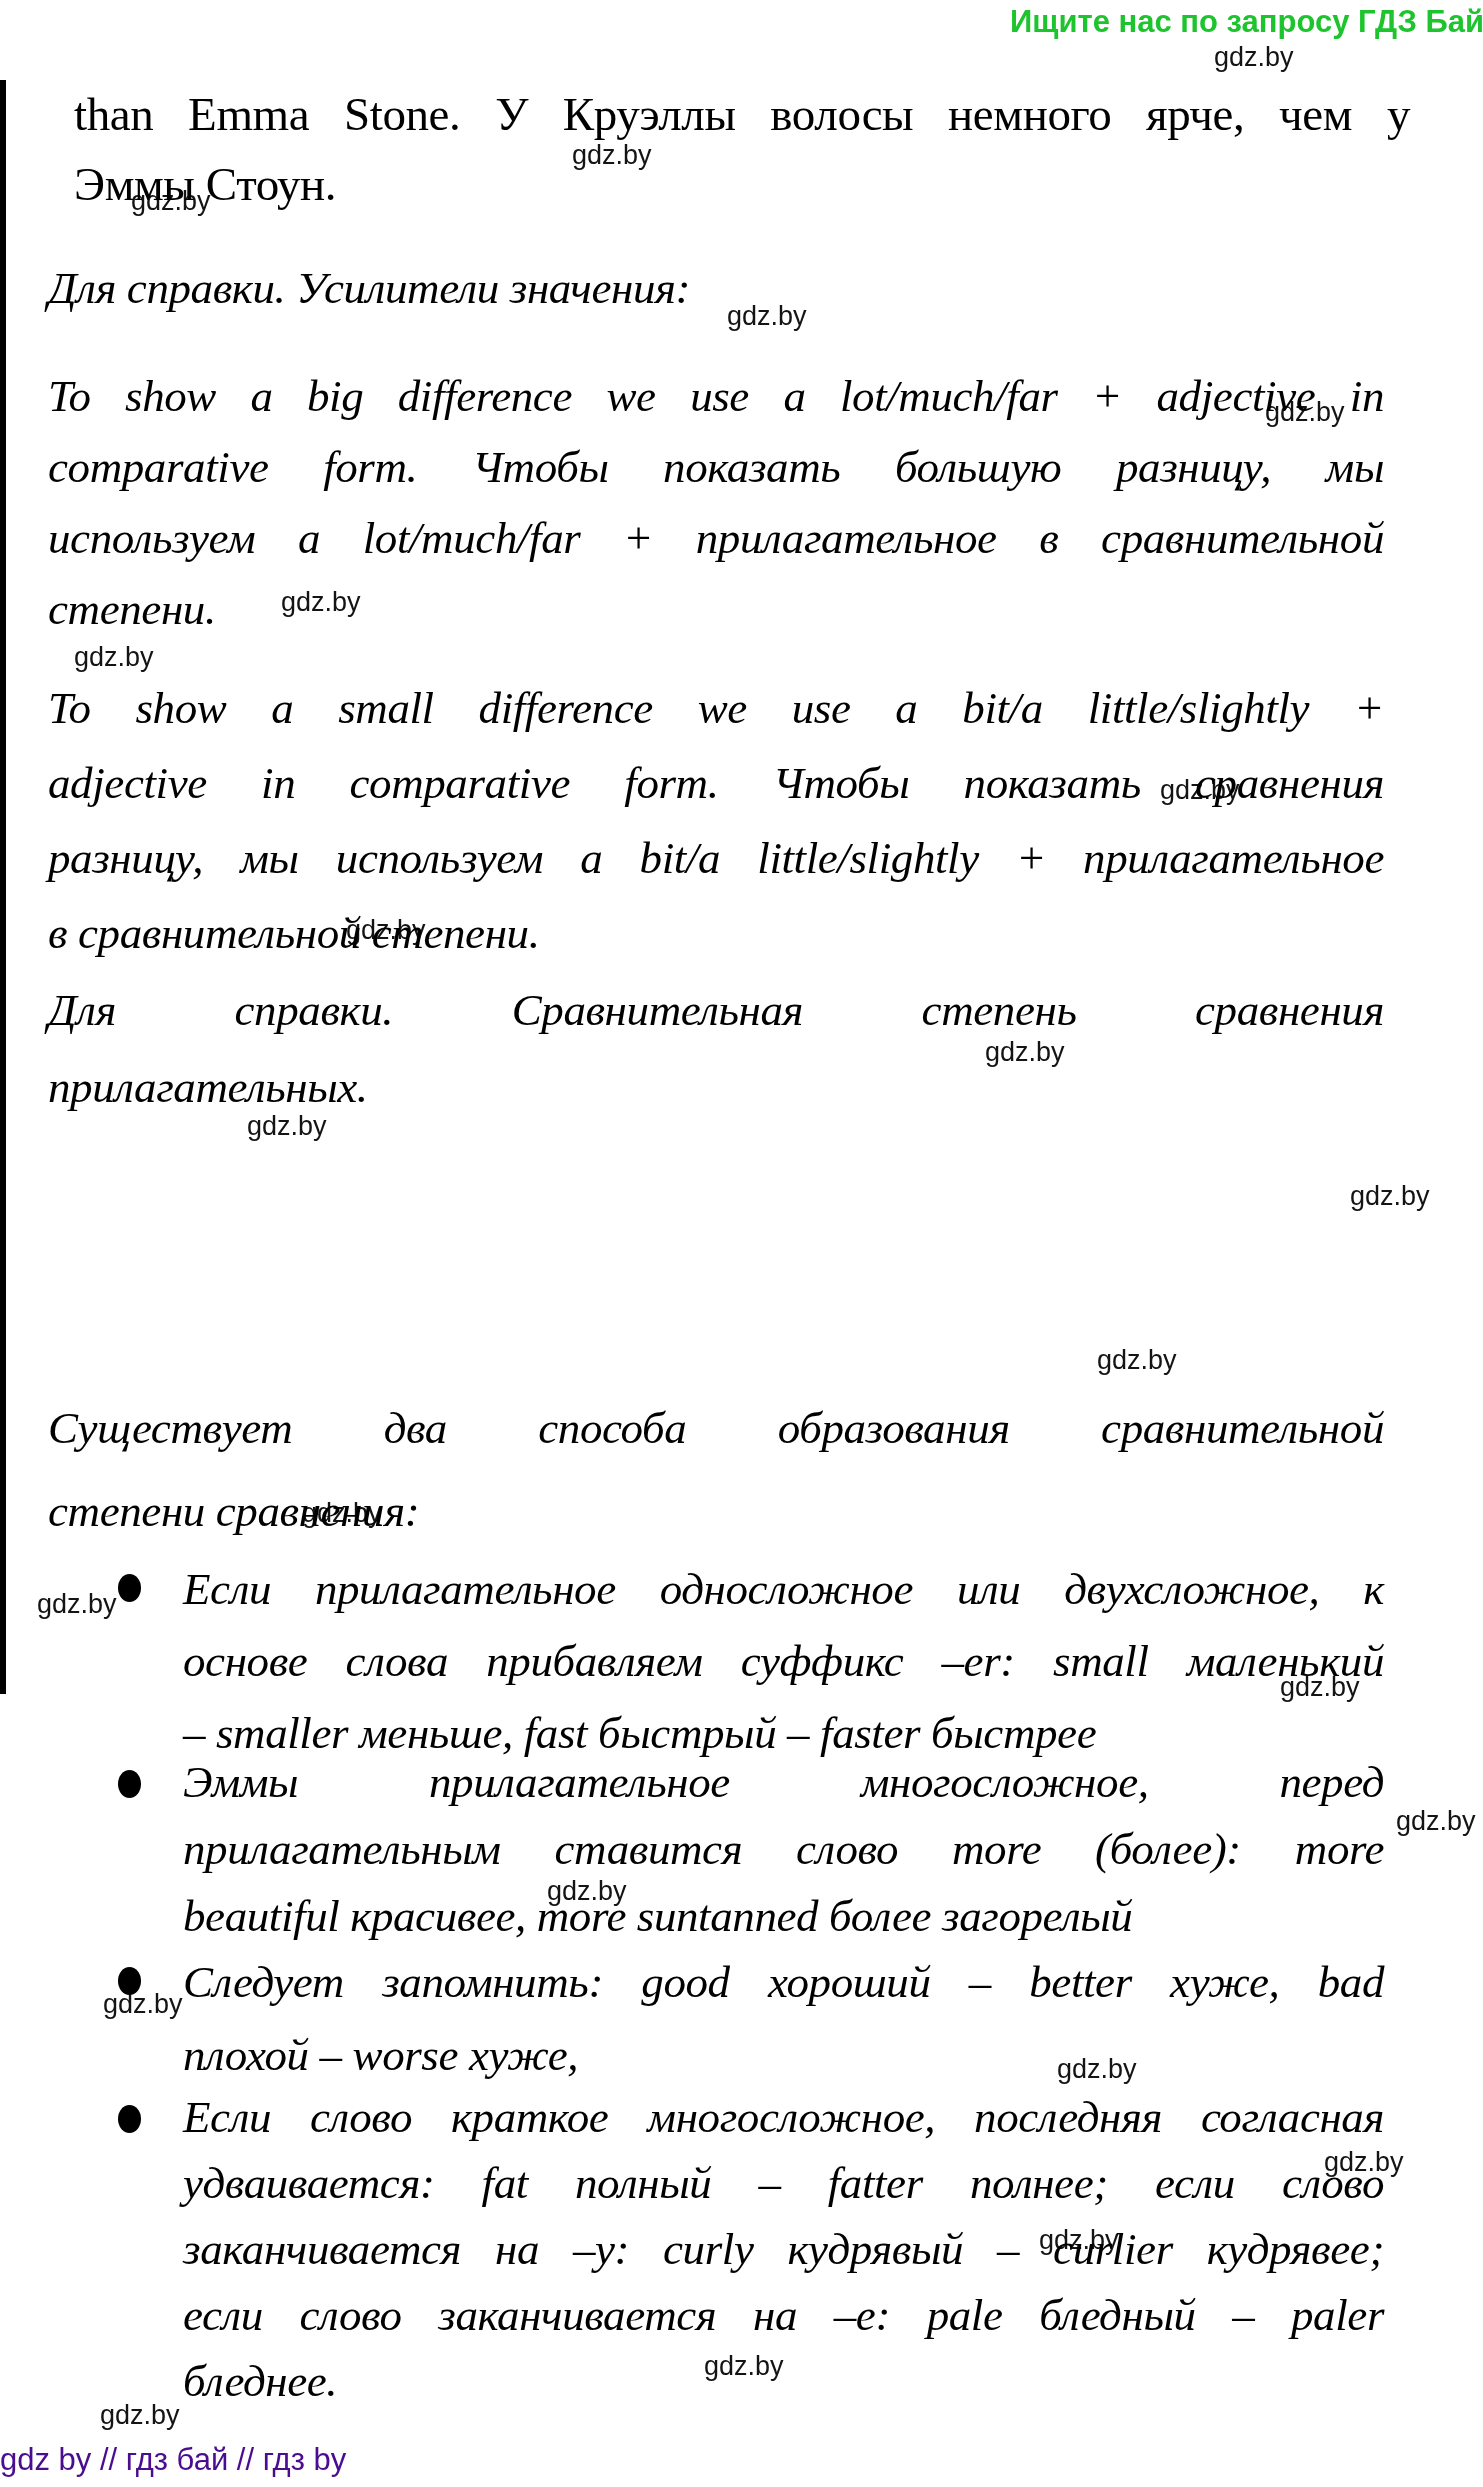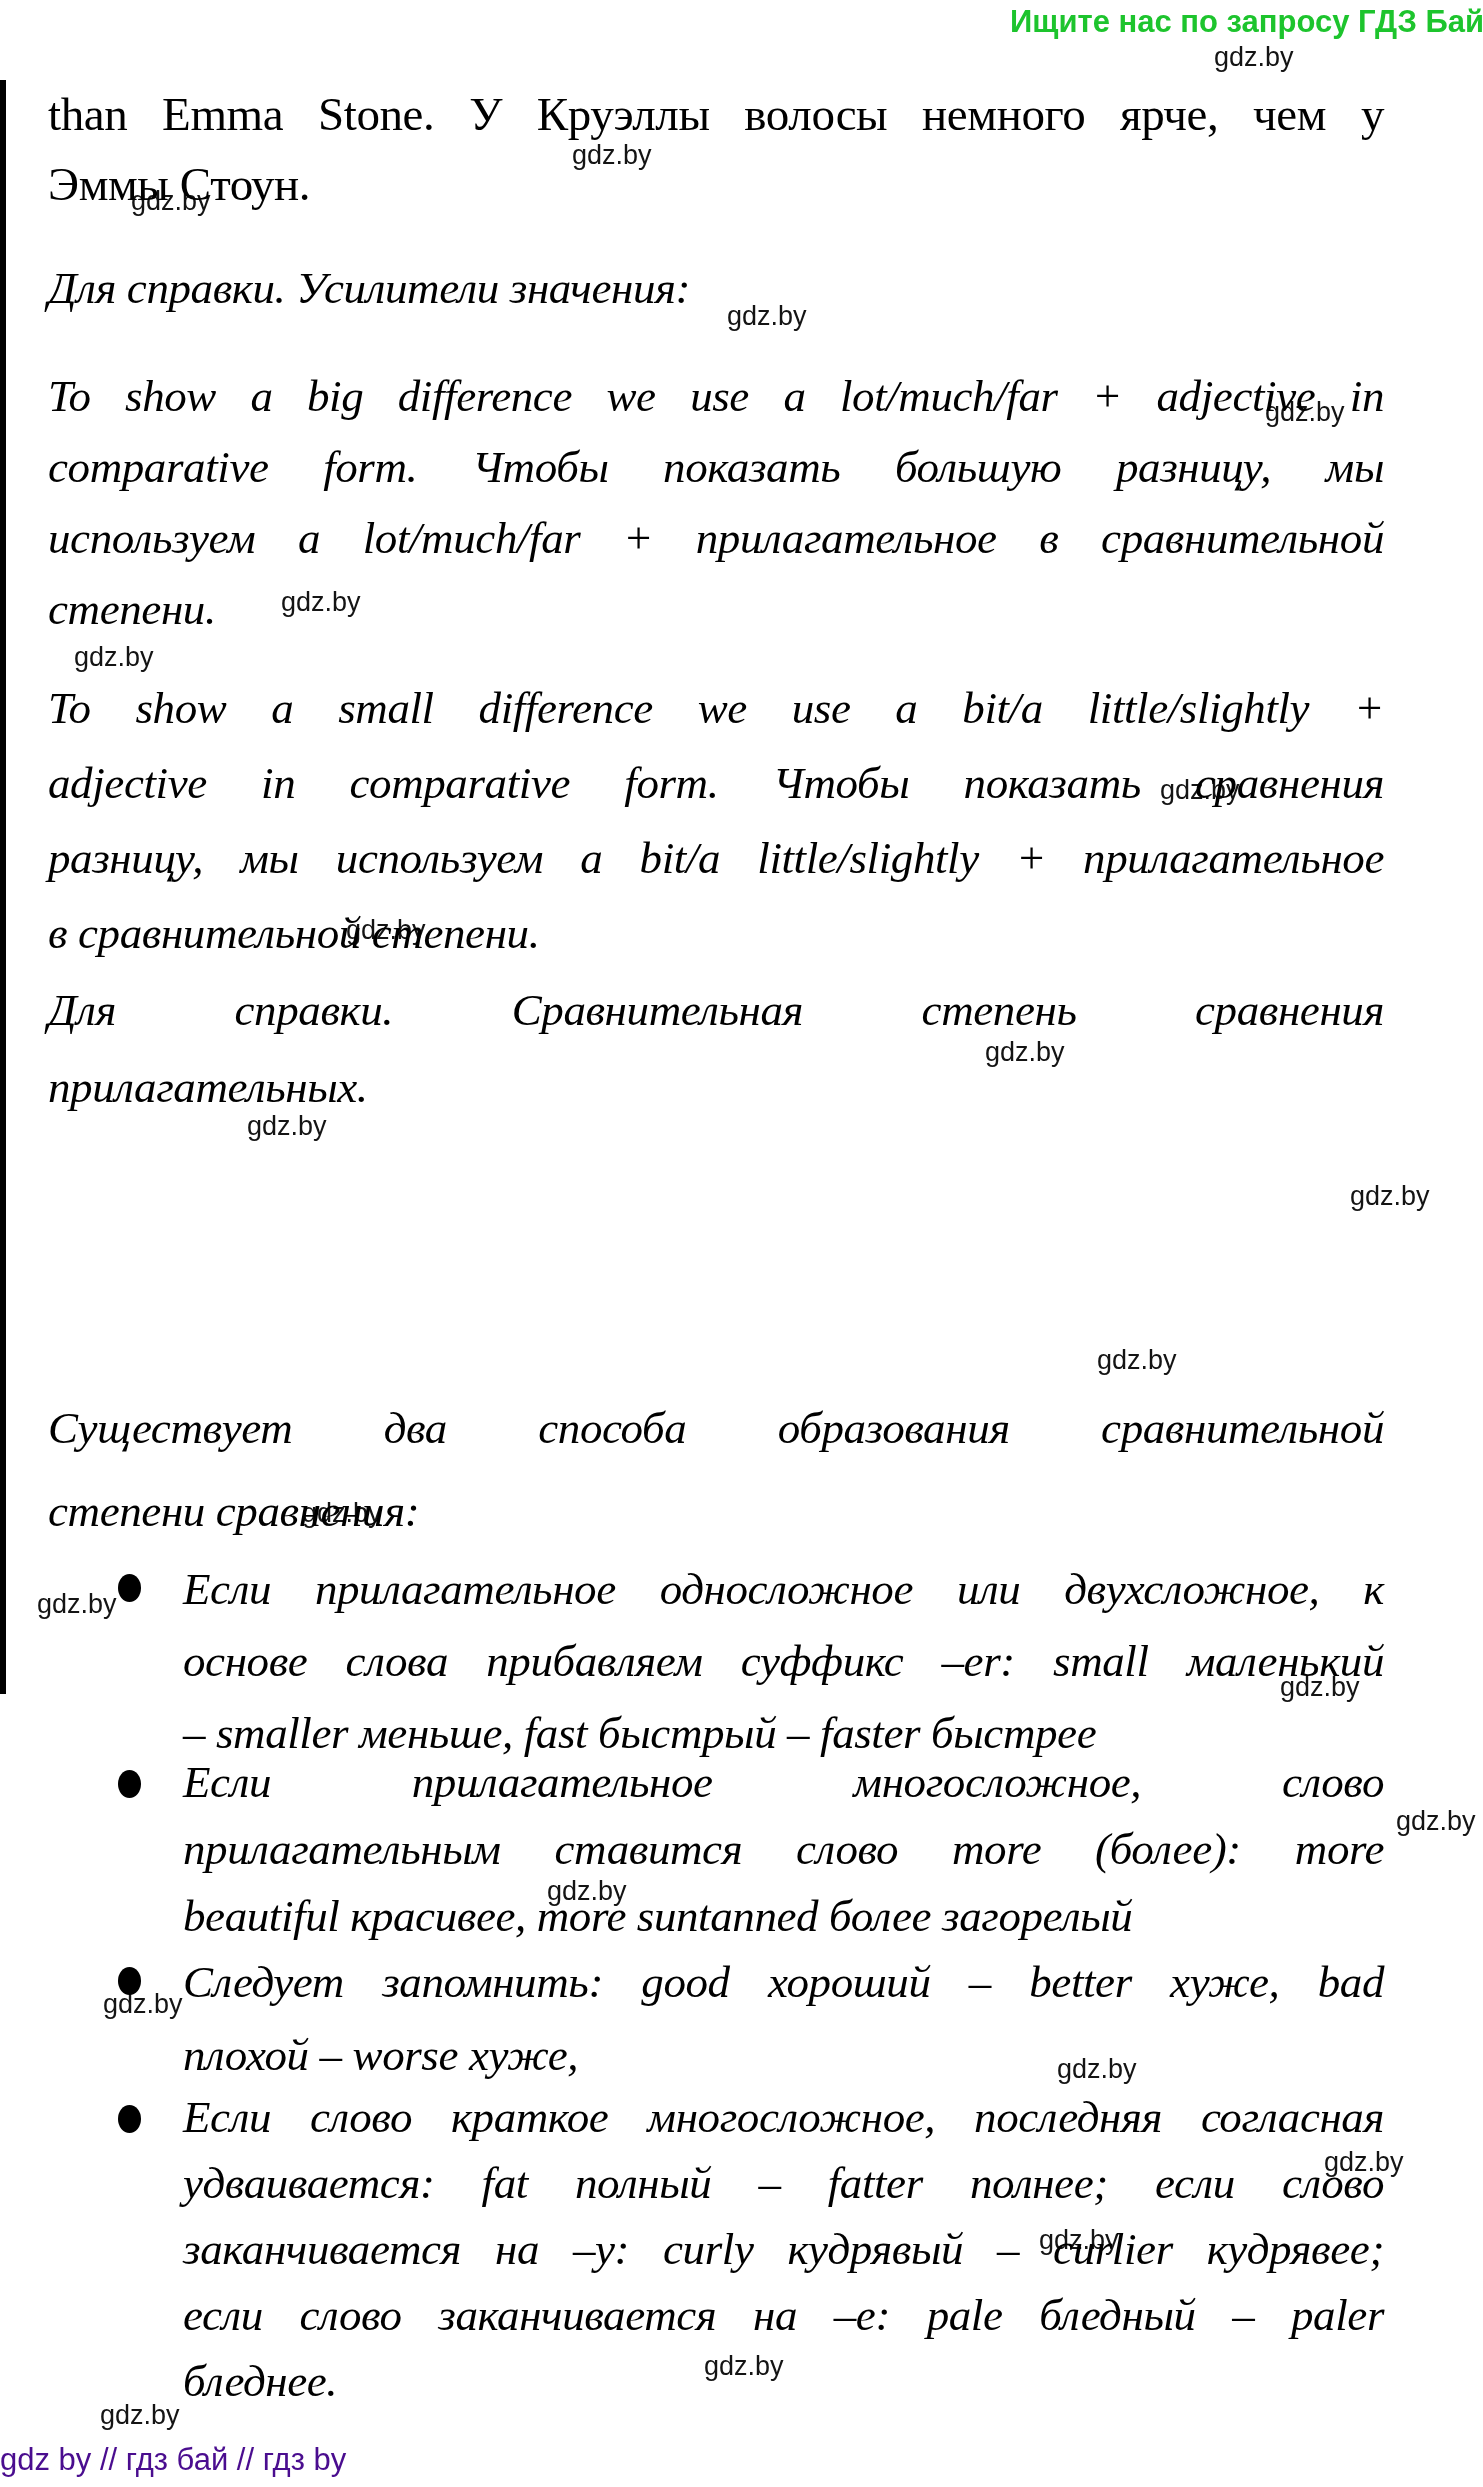--- a/index.html
+++ b/index.html
@@ -7,21 +7,21 @@
         font-family:"Liberation Serif",serif;color:#000;}
   .promo{position:absolute;top:3.5px;left:0;width:100%;text-align:right;
          font-family:"Liberation Sans",sans-serif;font-weight:bold;font-size:31px;}
   .footer{position:absolute;top:2442px;left:0;width:100%;
           font-family:"Liberation Sans",sans-serif;font-size:31px;}
   .wm{position:absolute;font-family:"Liberation Sans",sans-serif;font-size:27px;
       color:#141414;white-space:nowrap;}
   .edge-left{position:absolute;left:0;top:80px;width:6.1px;height:1614px;background:#000;}
   .para{position:absolute;left:48px;width:1336px;font-size:45px;font-style:italic;
         letter-spacing:-0.4px;}
-  .roman{font-style:normal;font-size:47px;}
+  .roman{font-style:normal;font-size:47px;margin-left:26px;}
   .ln{text-align:left;}
   .j{text-align:justify;text-align-last:justify;}
   .bullet{position:absolute;left:48px;width:1336px;padding-left:135px;box-sizing:border-box;
           font-size:45px;font-style:italic;letter-spacing:-0.4px;}
   .dot{position:absolute;left:70px;top:21px;width:23px;height:28px;background:#000;
        border-radius:50%;}
 </style>
 </head>
 <body>
 
@@ -92,21 +92,21 @@
 
   <div class="bullet" style="top:1553px;line-height:72px">
     <span class="dot"></span>
     <div class="ln j">Если прилагательное односложное или двухсложное, к</div>
     <div class="ln j">основе слова прибавляем суффикс –er: small маленький</div>
     <div class="ln">– smaller меньше, fast быстрый – faster быстрее</div>
   </div>
 
   <div class="bullet" style="top:1749px;line-height:67px">
     <span class="dot"></span>
-    <div class="ln j">Если прилагательное многосложное, слово</div>
+    <div class="ln j">Эммы прилагательное многосложное, перед</div>
     <div class="ln j">прилагательным ставится слово more (более): more</div>
     <div class="ln">beautiful красивее, more suntanned более загорелый</div>
   </div>
 
   <div class="bullet" style="top:1946px;line-height:73px">
     <span class="dot"></span>
     <div class="ln j">Следует запомнить: good хороший – better хуже, bad</div>
     <div class="ln">плохой – worse хуже,</div>
   </div>
 

